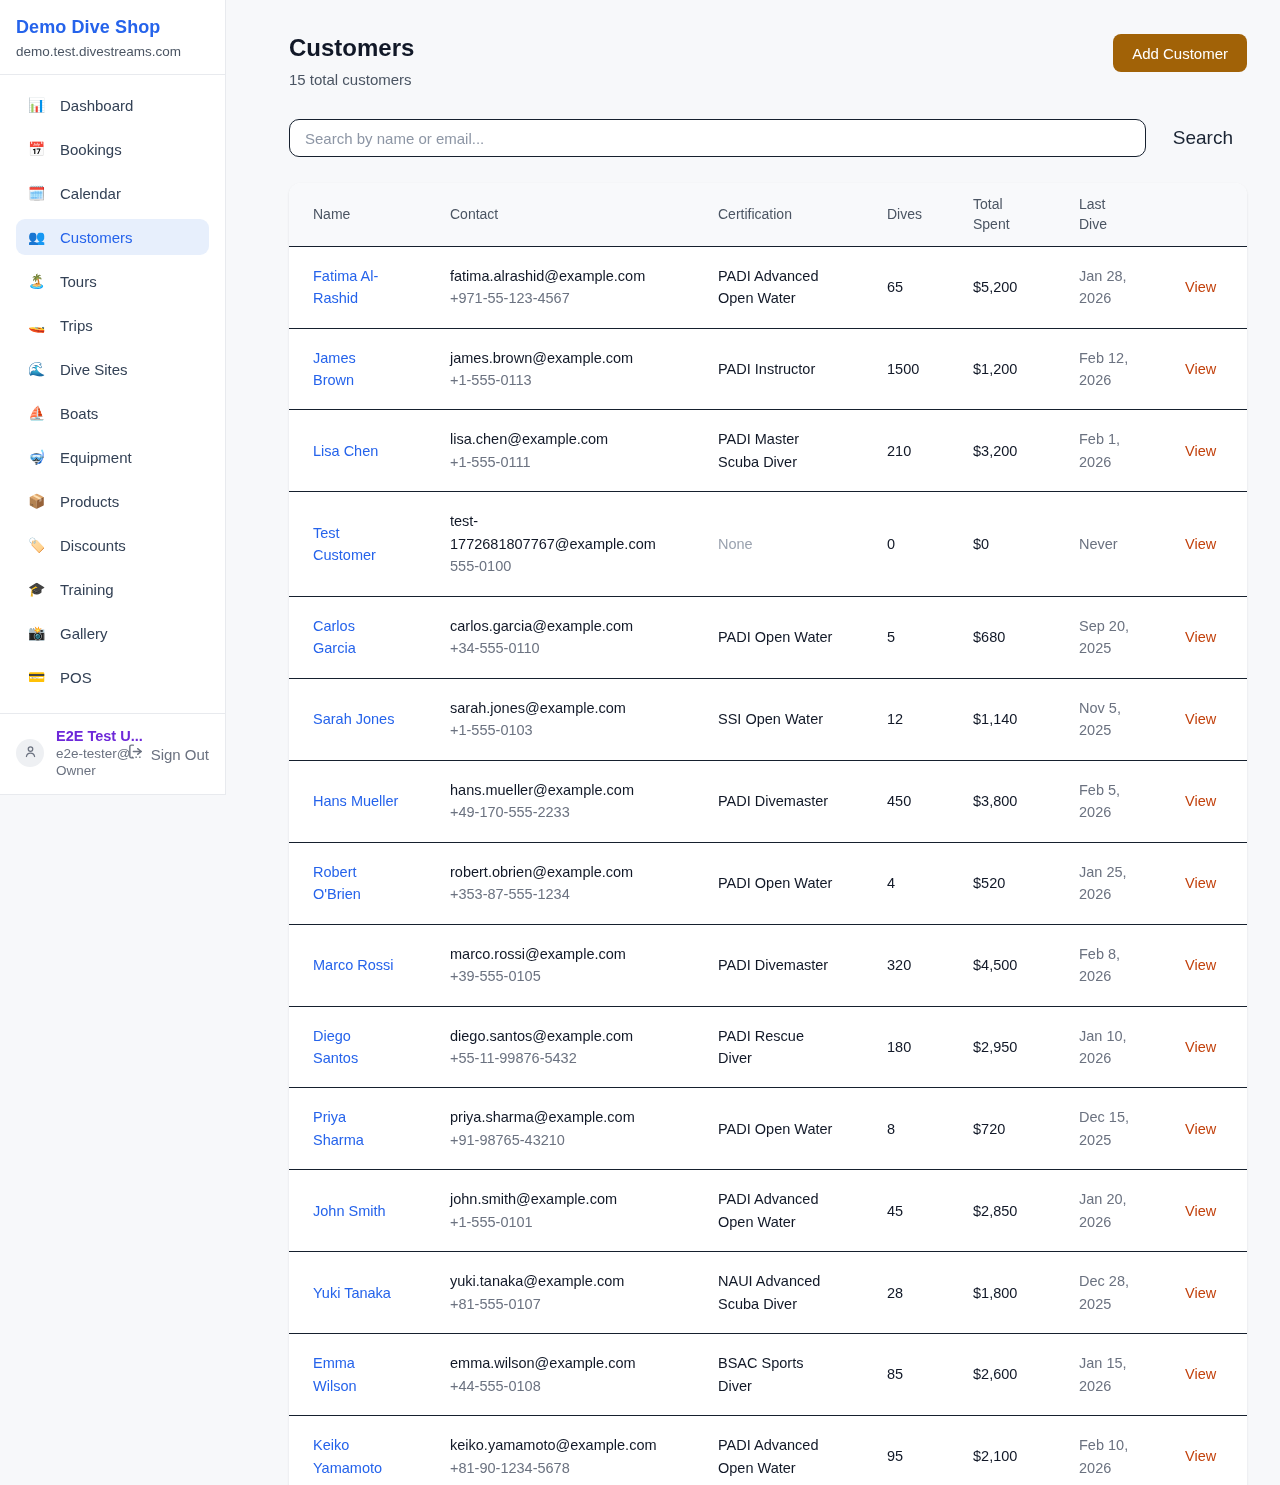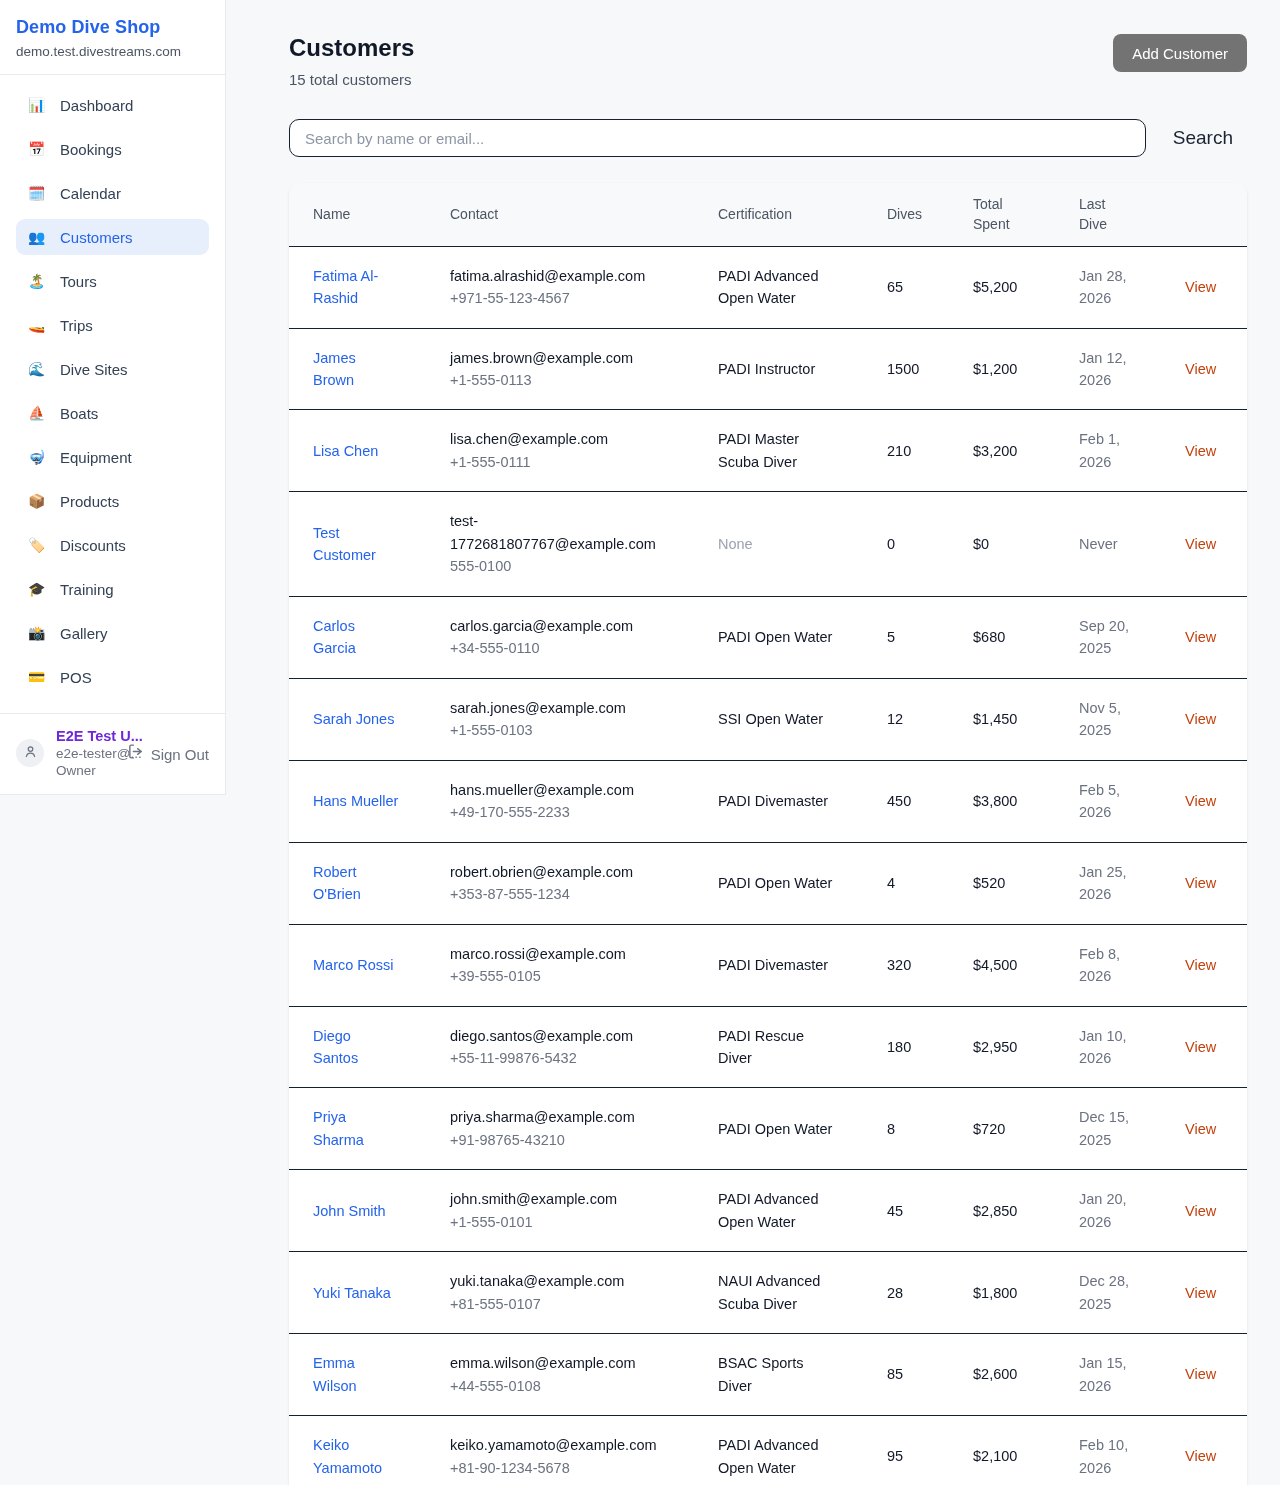--- a/index.html
+++ b/index.html
@@ -48,21 +48,21 @@
     display:flex; align-items:flex-end; gap:7px;
     color:#6b7280; font-size:15px; cursor:pointer; flex:none;
   }
 
   
   .main { margin-left:256px; padding:34px 33px 24px; }
   .page-head { display:flex; justify-content:space-between; align-items:flex-start; }
   .page-title { font-size:24px; font-weight:700; color:#111827; }
   .page-sub { font-size:15px; color:#4b5563; margin-top:9px; }
   .btn-primary {
-    background:#737373; color:#ffffff; border:none; border-radius:8px;
+    background:#a16207; color:#ffffff; border:none; border-radius:8px;
     padding:0 19px; height:38px; font-size:15px; font-weight:500;
     font-family:inherit; cursor:pointer;
   }
 
   .search-row { display:flex; align-items:center; margin-top:31px; }
   .search-input {
     flex:1; height:38px; background:#fff;
     border:1px solid #16202e; border-radius:10px;
     padding:0 15px; font-size:15px; color:#111827; font-family:inherit; outline:none;
   }
@@ -254,21 +254,21 @@
           </tr>
           <tr>
             <td class="c-name"><span class="name-link">James Brown</span></td>
             <td class="c-contact">
               <div class="email">james.brown@example.com</div>
               <div class="phone">+1-555-0113</div>
             </td>
             <td><span class="cert">PADI Instructor</span></td>
             <td>1500</td>
             <td>$1,200</td>
-            <td><span class="date">Jan 12, 2026</span></td>
+            <td><span class="date">Feb 12, 2026</span></td>
             <td><span class="view-link">View</span></td>
           </tr>
           <tr>
             <td class="c-name"><span class="name-link">Lisa Chen</span></td>
             <td class="c-contact">
               <div class="email">lisa.chen@example.com</div>
               <div class="phone">+1-555-0111</div>
             </td>
             <td><span class="cert">PADI Master Scuba Diver</span></td>
             <td>210</td>
@@ -301,21 +301,21 @@
             <td><span class="view-link">View</span></td>
           </tr>
           <tr>
             <td class="c-name"><span class="name-link">Sarah Jones</span></td>
             <td class="c-contact">
               <div class="email">sarah.jones@example.com</div>
               <div class="phone">+1-555-0103</div>
             </td>
             <td><span class="cert">SSI Open Water</span></td>
             <td>12</td>
-            <td>$1,450</td>
+            <td>$1,140</td>
             <td><span class="date">Nov 5, 2025</span></td>
             <td><span class="view-link">View</span></td>
           </tr>
           <tr>
             <td class="c-name"><span class="name-link">Hans Mueller</span></td>
             <td class="c-contact">
               <div class="email">hans.mueller@example.com</div>
               <div class="phone">+49-170-555-2233</div>
             </td>
             <td><span class="cert">PADI Divemaster</span></td>

